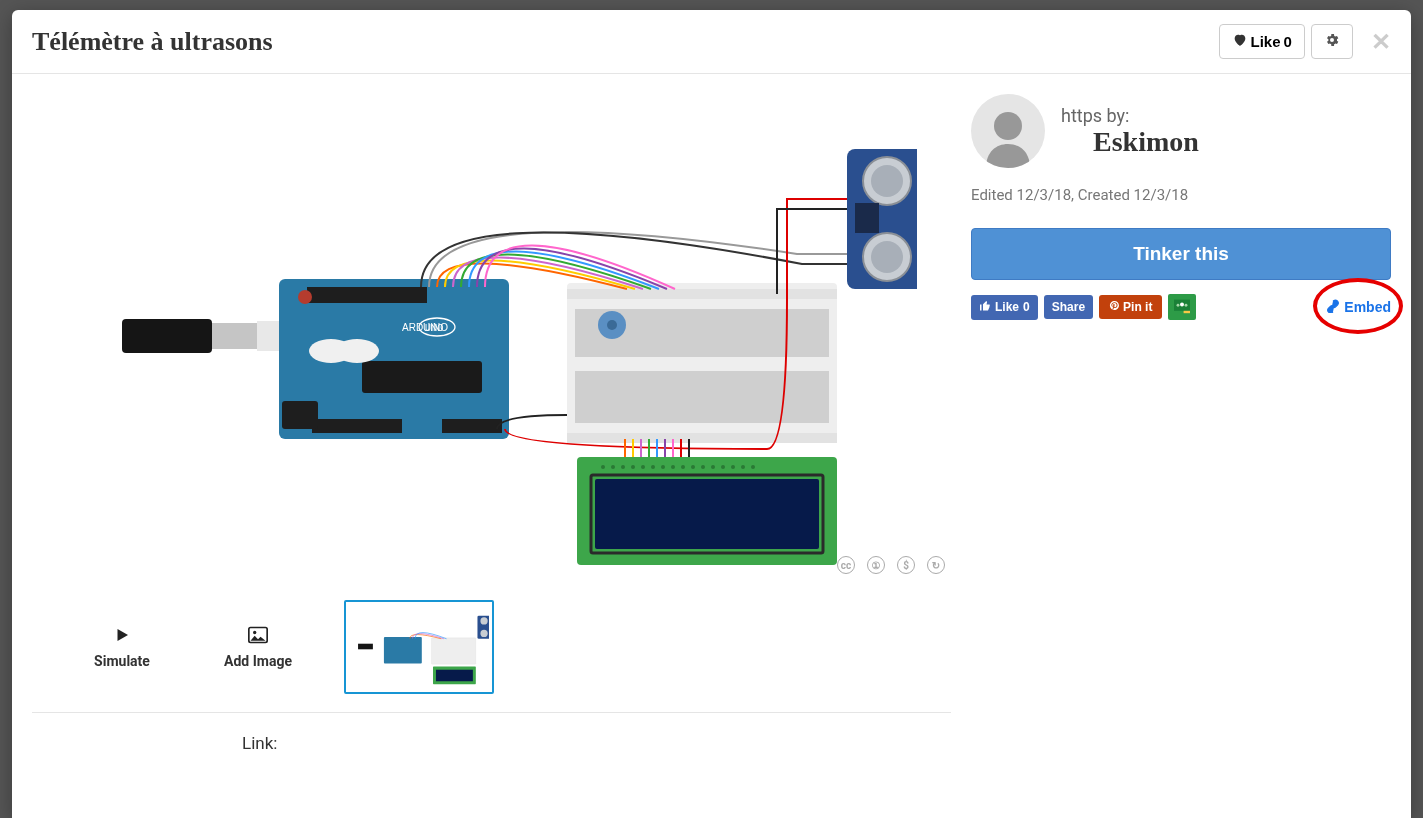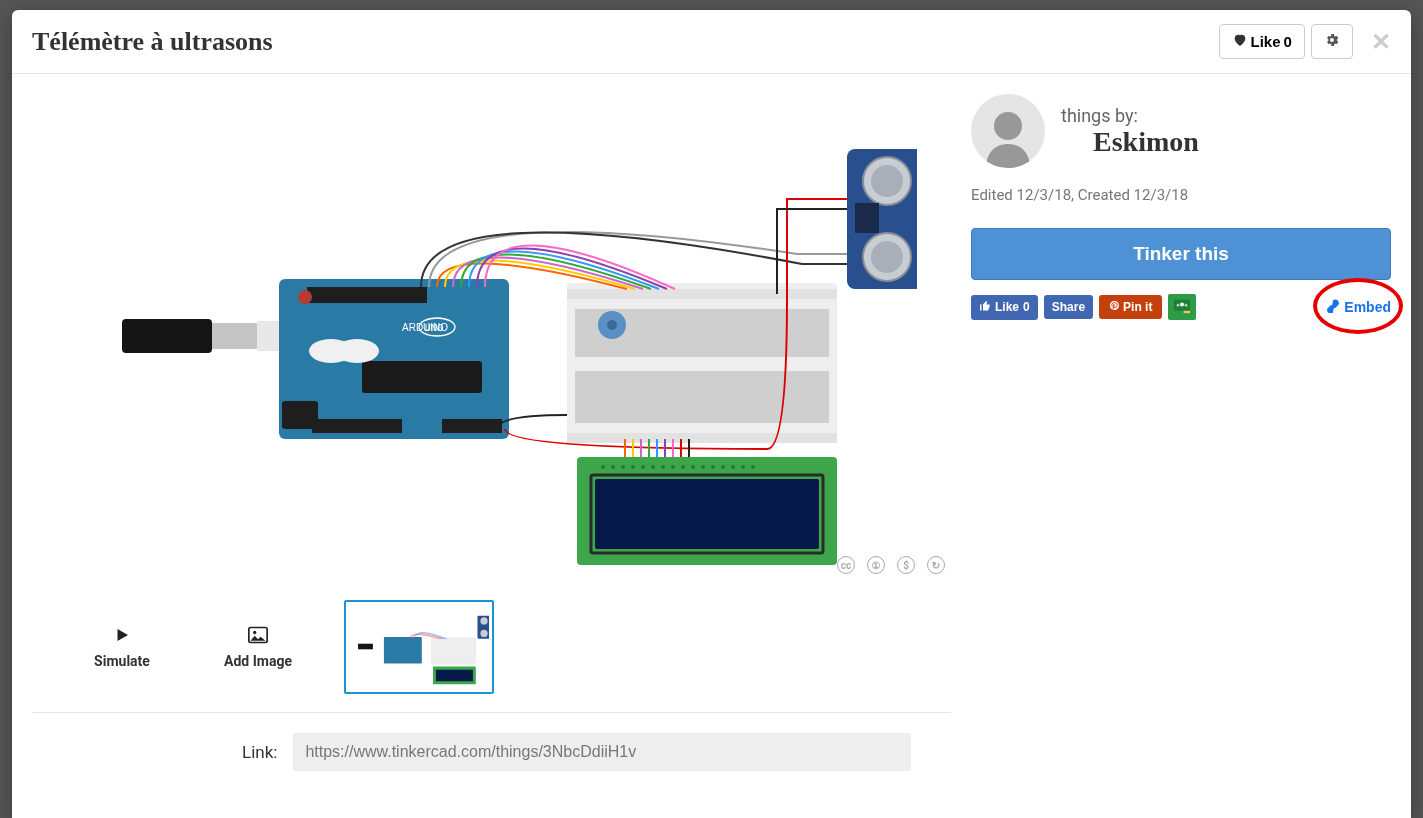--- a/index.html
+++ b/index.html
@@ -425,34 +425,33 @@
             <circle cx="820" cy="158" r="22" fill="#c8cdd3"></circle>
             <path d="M370 188 Q370 140 560 190" stroke="#ff6600" stroke-width="4" fill="none"></path>
             <path d="M386 188 Q386 128 576 190" stroke="#cc66cc" stroke-width="4" fill="none"></path>
             <path d="M402 188 Q402 116 592 190" stroke="#3399ff" stroke-width="4" fill="none"></path>
           </svg>
         </div>
       </div>
 
       <div class="link-row">
         <span class="link-label">Link:</span>
-        <input class="link-input" readonly="" value="https://www.tinkercad.com/things/3NbcDdiiH1v" style="">
       </div>
     </div>
 
     <div class="right-col">
       <div class="author-row">
         <div class="avatar">
           <svg width="60" height="64" viewBox="0 0 60 64">
               <circle cx="30" cy="22" r="14" fill="#989898"></circle>
               <path d="M8 64c0-16 10-24 22-24s22 8 22 24z" fill="#989898"></path>
             </svg>
         </div>
         <div>
-          <div class="design-by">things by:</div>
+          <div class="design-by">https by:</div>
           <div class="author-name">Eskimon</div>
         </div>
       </div>
       <div class="meta-text">Edited 12/3/18, Created 12/3/18</div>
       <button class="tinker-btn">Tinker this</button>
       <div class="social-row">
         <button class="fb-btn">
           <span>
             <svg width="12" height="12" viewBox="0 0 24 24">
                 <path fill="#fff" d="M2 21h3V9H2v12zM22 11c0-1.1-.9-2-2-2h-5l1-4V4c0-.4-.2-.8-.4-1.1L14.5 2 8 8.6V21h10l3-7v-3z"></path>

